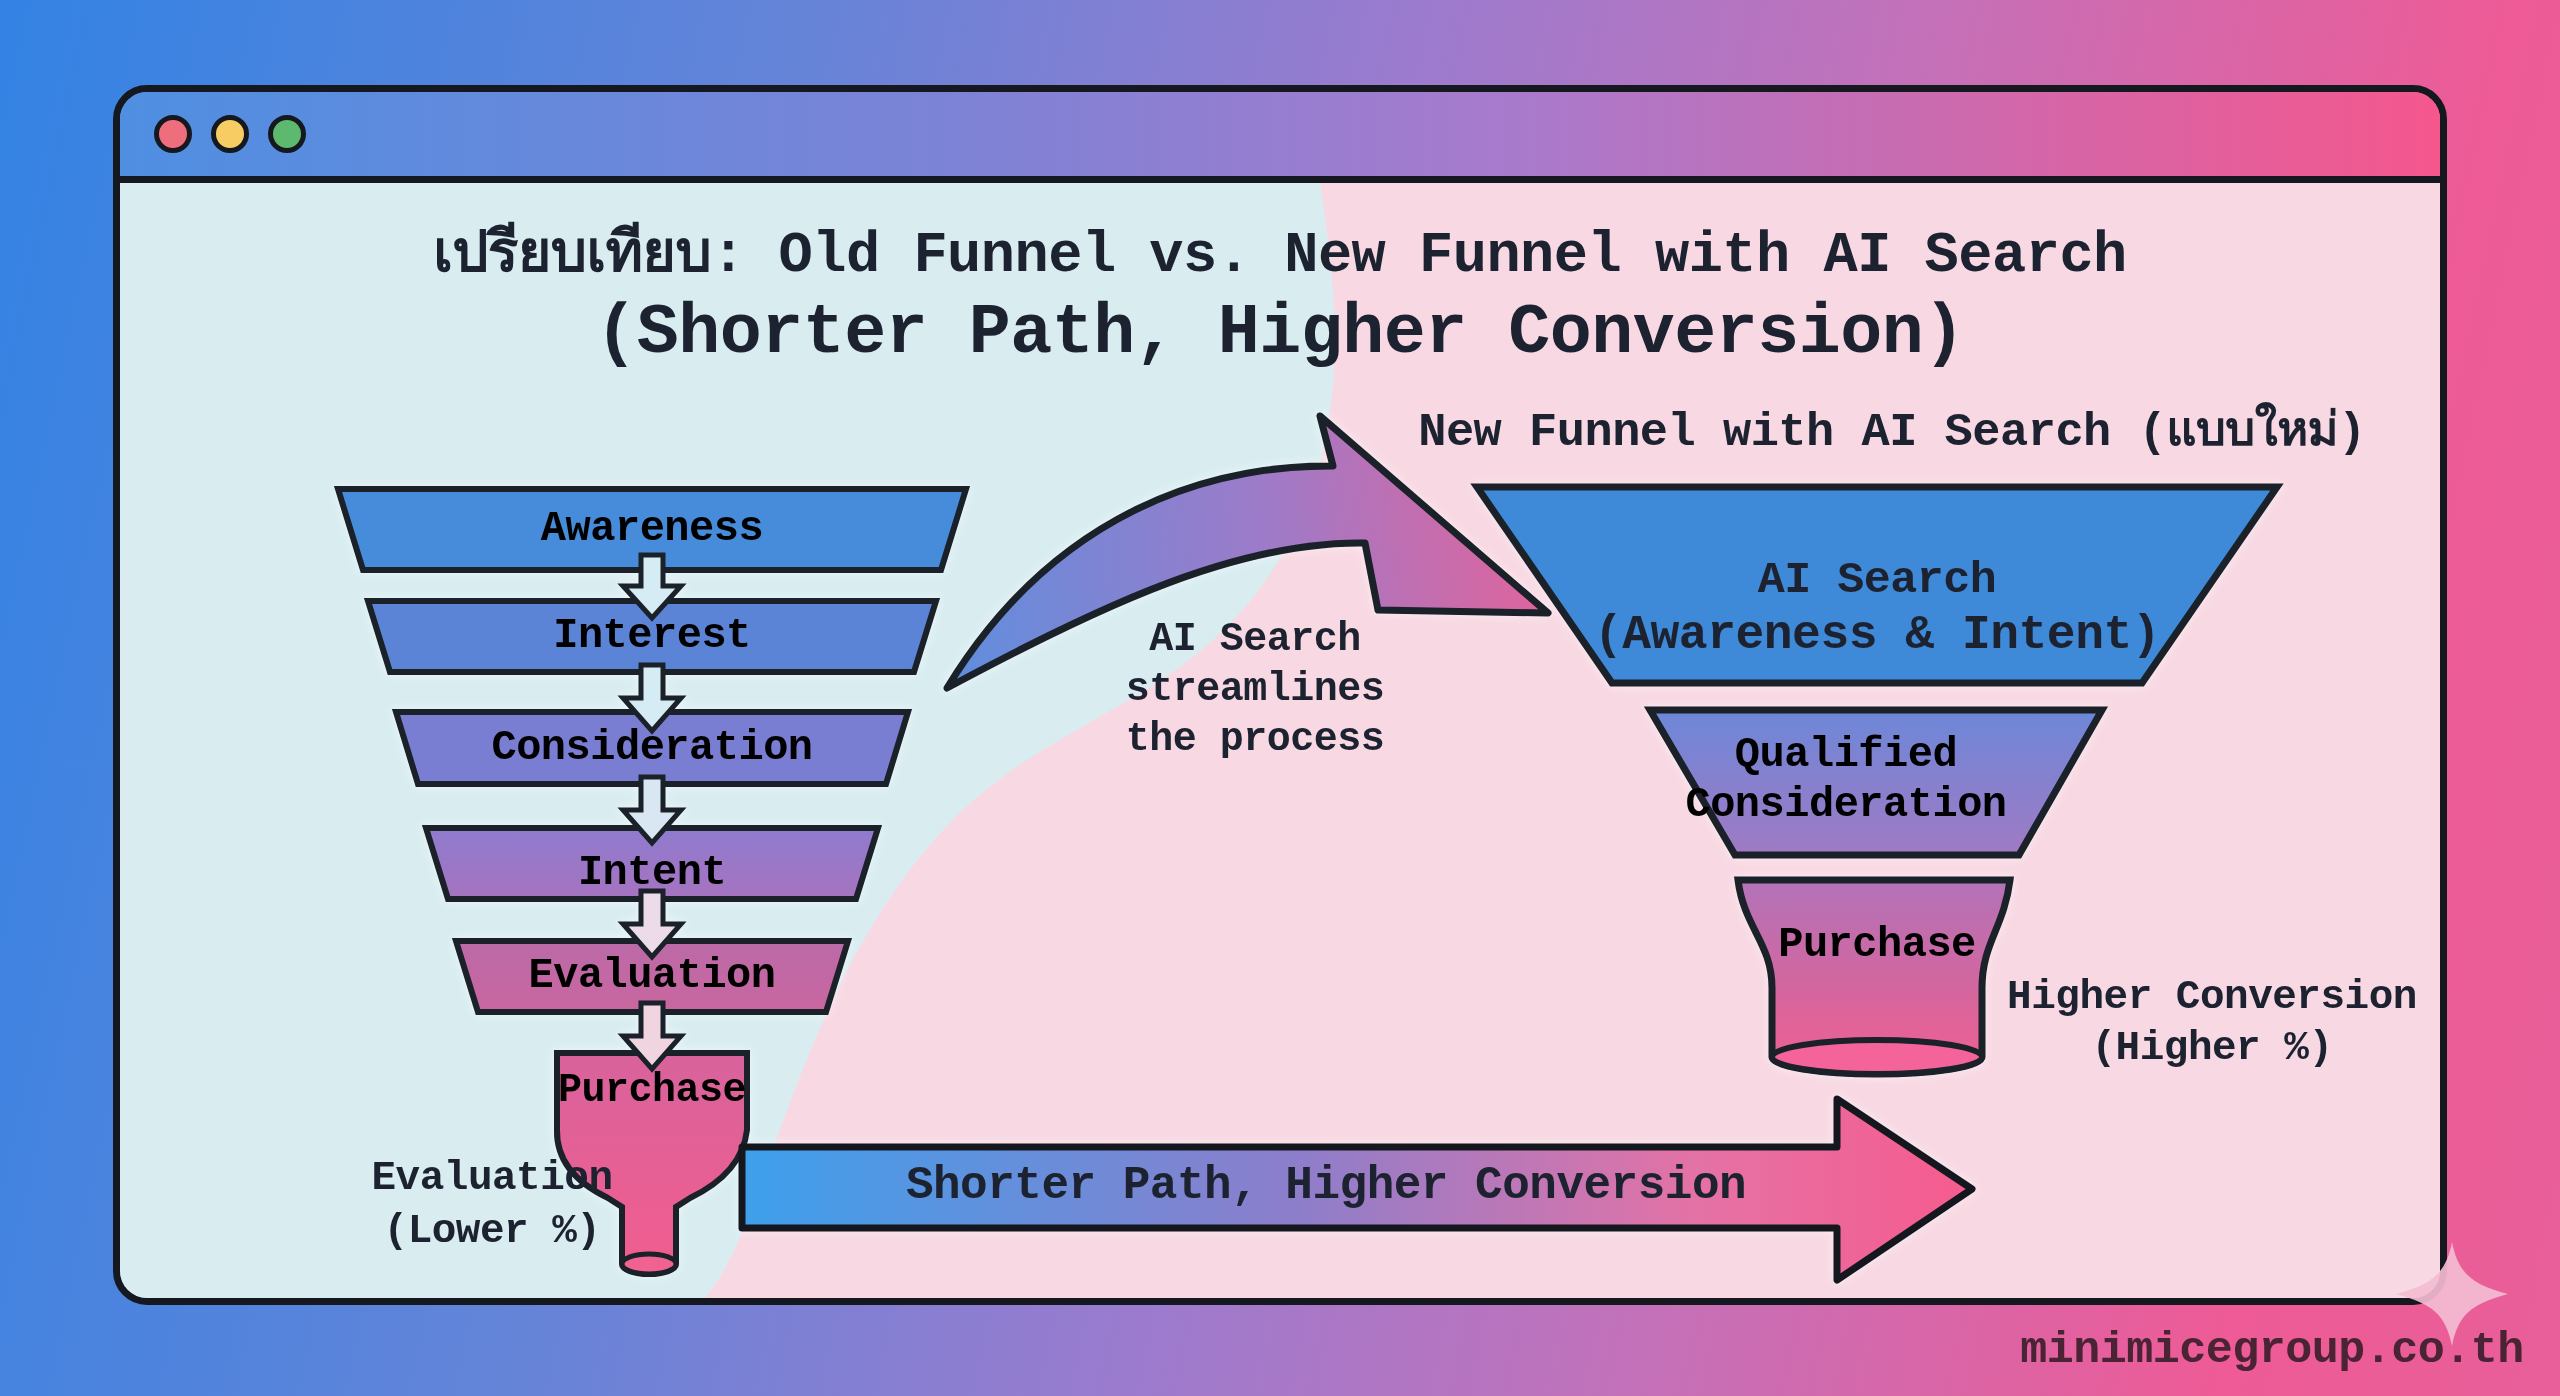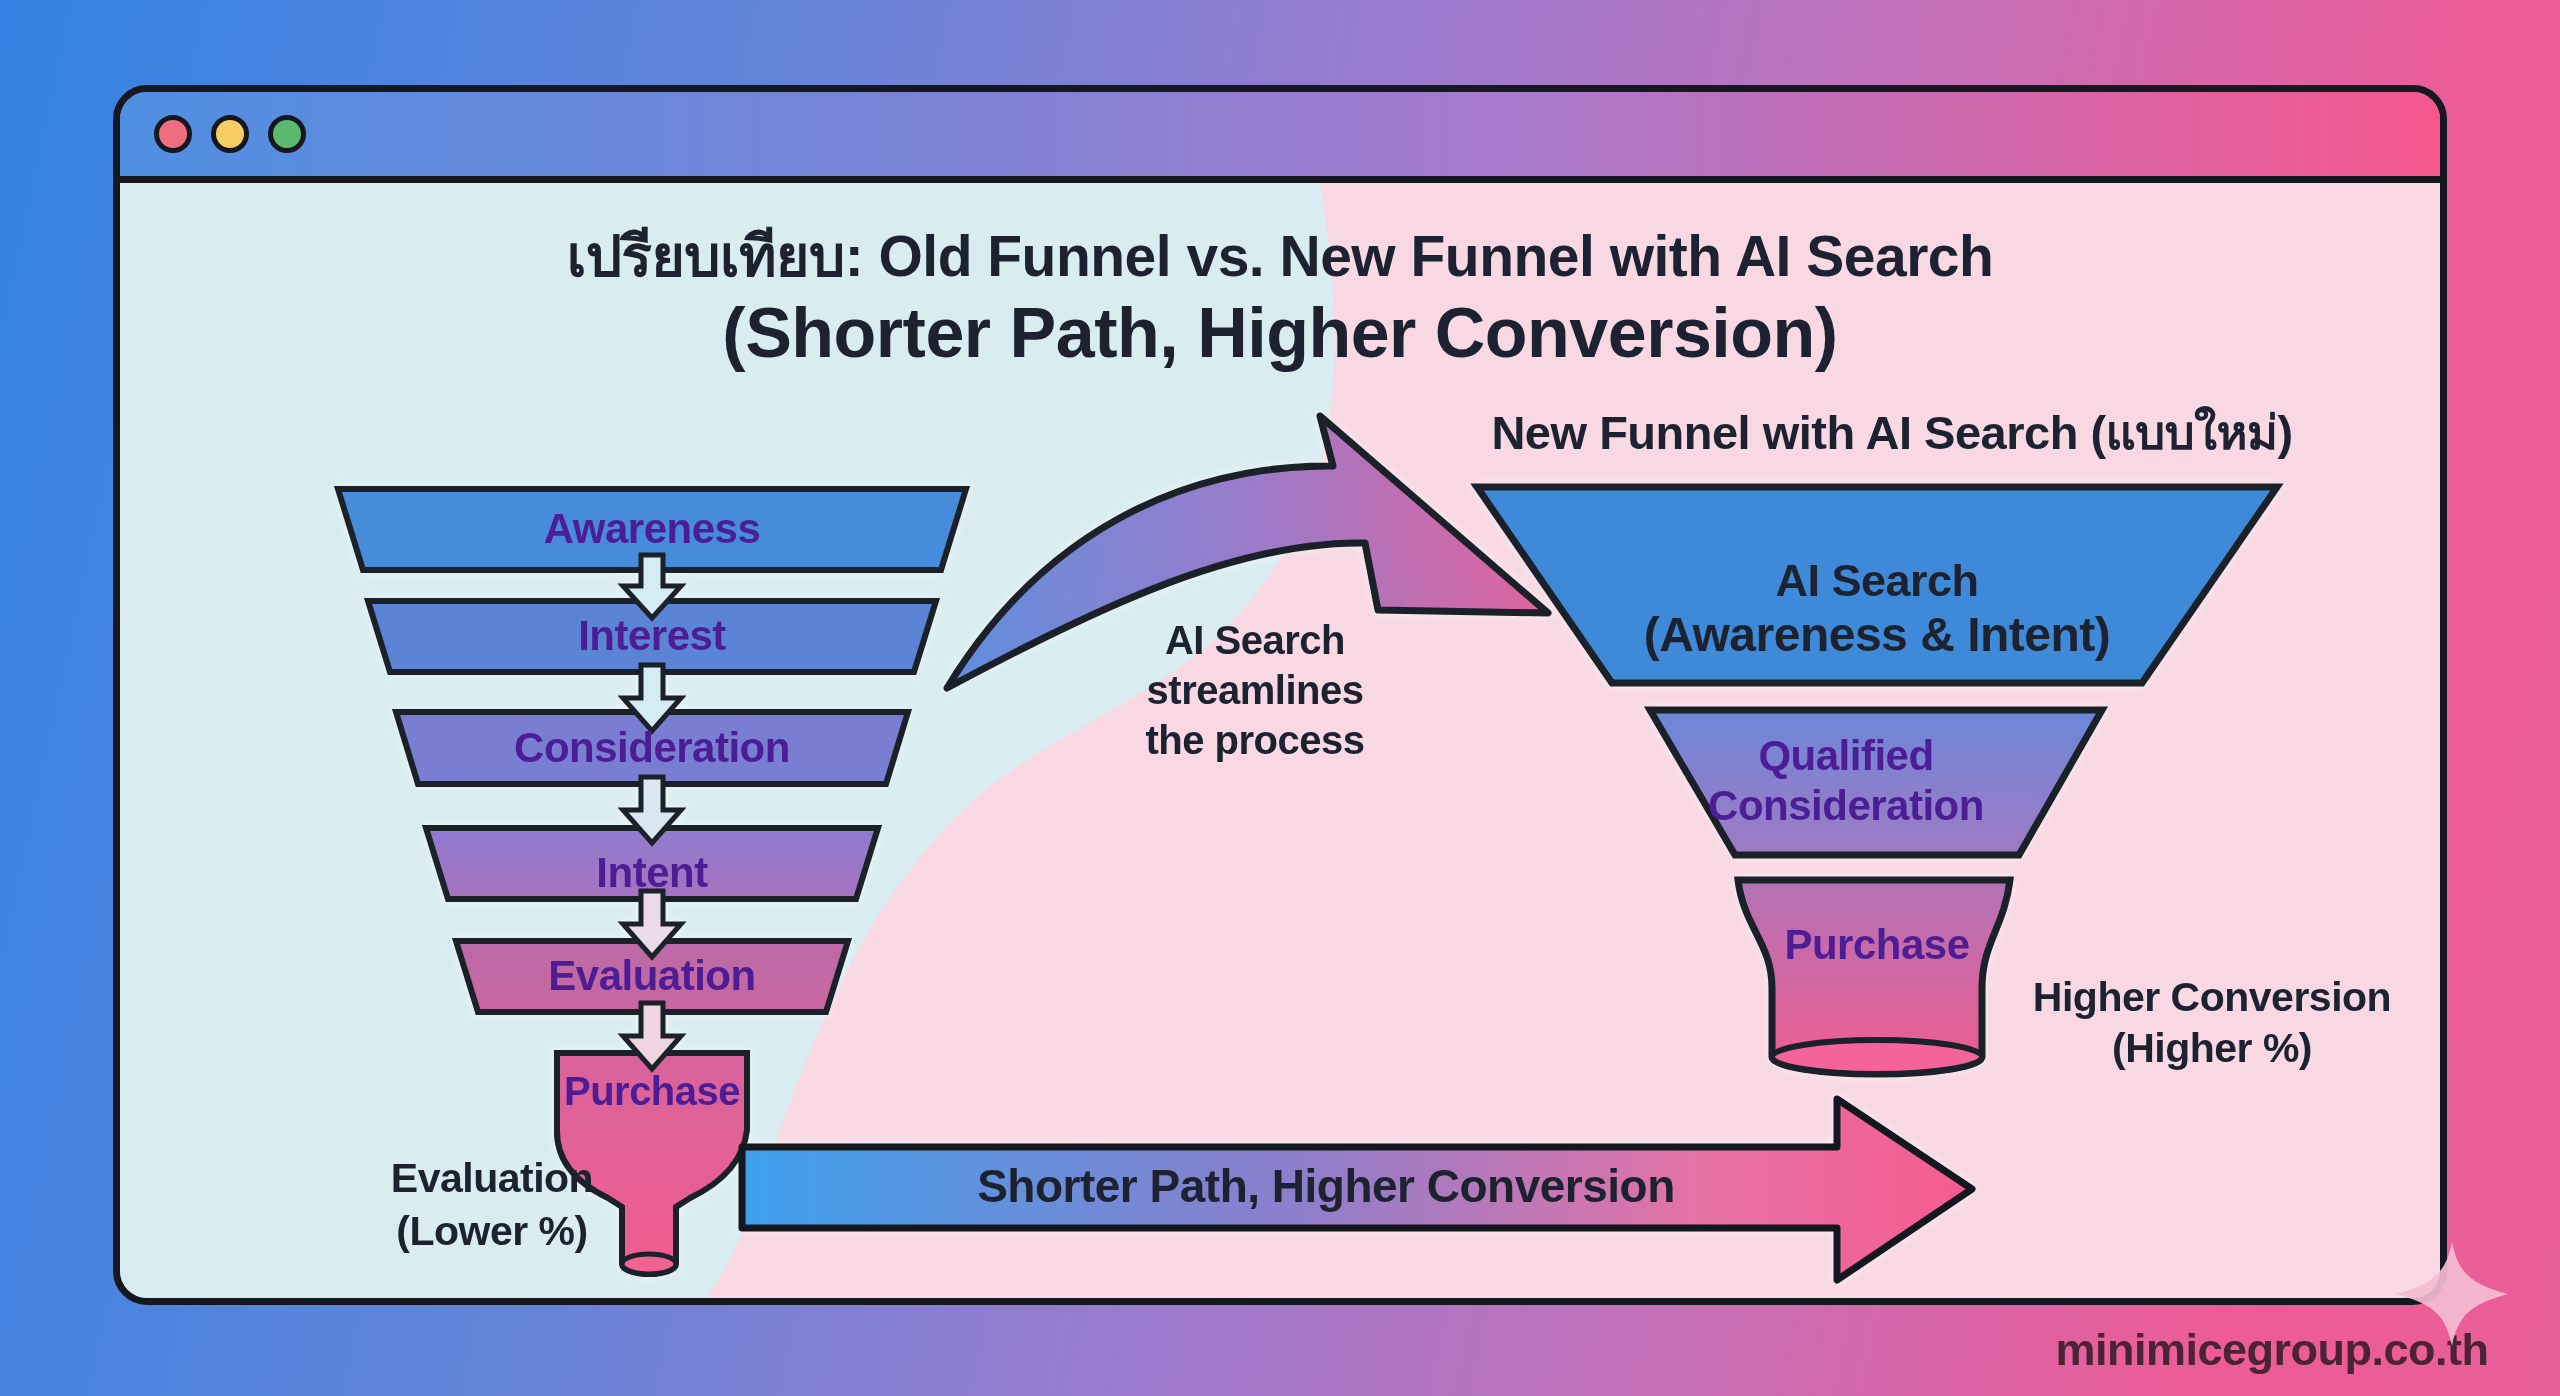--- a/index.html
+++ b/index.html
@@ -1,20 +1,20 @@
 <!DOCTYPE html>
 <html><head>
 <meta charset="utf-8">
 <style>
   html,body{margin:0;padding:0;background:#222;}
   *{box-sizing:border-box;}
   .stage{
     position:relative;width:2560px;height:1396px;overflow:hidden;
     background:linear-gradient(102deg,#3383e4 0%,#6484d8 28%,#9c7bce 50%,#c470b8 68%,#ee5b96 88%,#e85f99 100%);
-    font-family:Liberation Sans, sans-serif;font-weight:bold;color:#1d2230;
+    font-family:Liberation Mono, monospace;font-weight:bold;color:#1d2230;
   }
   .window{
     position:absolute;left:113px;top:85px;width:2334px;height:1220px;
     border:7px solid #15181e;border-radius:34px;overflow:hidden;z-index:2;
     box-shadow:inset 0 0 0 3px rgba(255,255,255,.35);
   }
   .titlebar{
     height:91px;border-bottom:7px solid #15181e;
     background:linear-gradient(90deg,#4f8fe2 0%,#7b83d6 35%,#a87acc 60%,#f5578d 100%);
     display:flex;align-items:center;padding-left:34px;gap:19px;
@@ -22,21 +22,21 @@
   .light{width:38px;height:38px;border-radius:50%;border:5px solid #15181e;}
   .content{
     position:relative;width:2320px;height:1115px;background:#d9edf1;overflow:hidden;
   }
   .layer{position:absolute;left:0;top:0;width:100%;height:100%;}
   svg.diagram{filter:drop-shadow(0 0 5px rgba(255,255,255,.55));}
   .lbl{position:absolute;transform:translate(-50%,-50%);text-align:center;white-space:nowrap;letter-spacing:-0.5px;line-height:1.16;}
   .t1{font-size:57px;}
   .t2{font-size:70px;}
   .h{font-size:47px;}
-  .s{font-size:42px;color:#4c1d95;}
+  .s{font-size:42px;color:#000000;}
   .s2{font-size:40px;}
   .ann{font-size:41px;}
   .arrowlbl{font-size:46px;}
   .footer{
     position:absolute;transform:translate(-50%,-50%);z-index:1;
     font-size:45px;color:#4a2334;letter-spacing:-0.5px;
   }
   .sparkle{position:absolute;z-index:6;}
 </style>
 </head>

